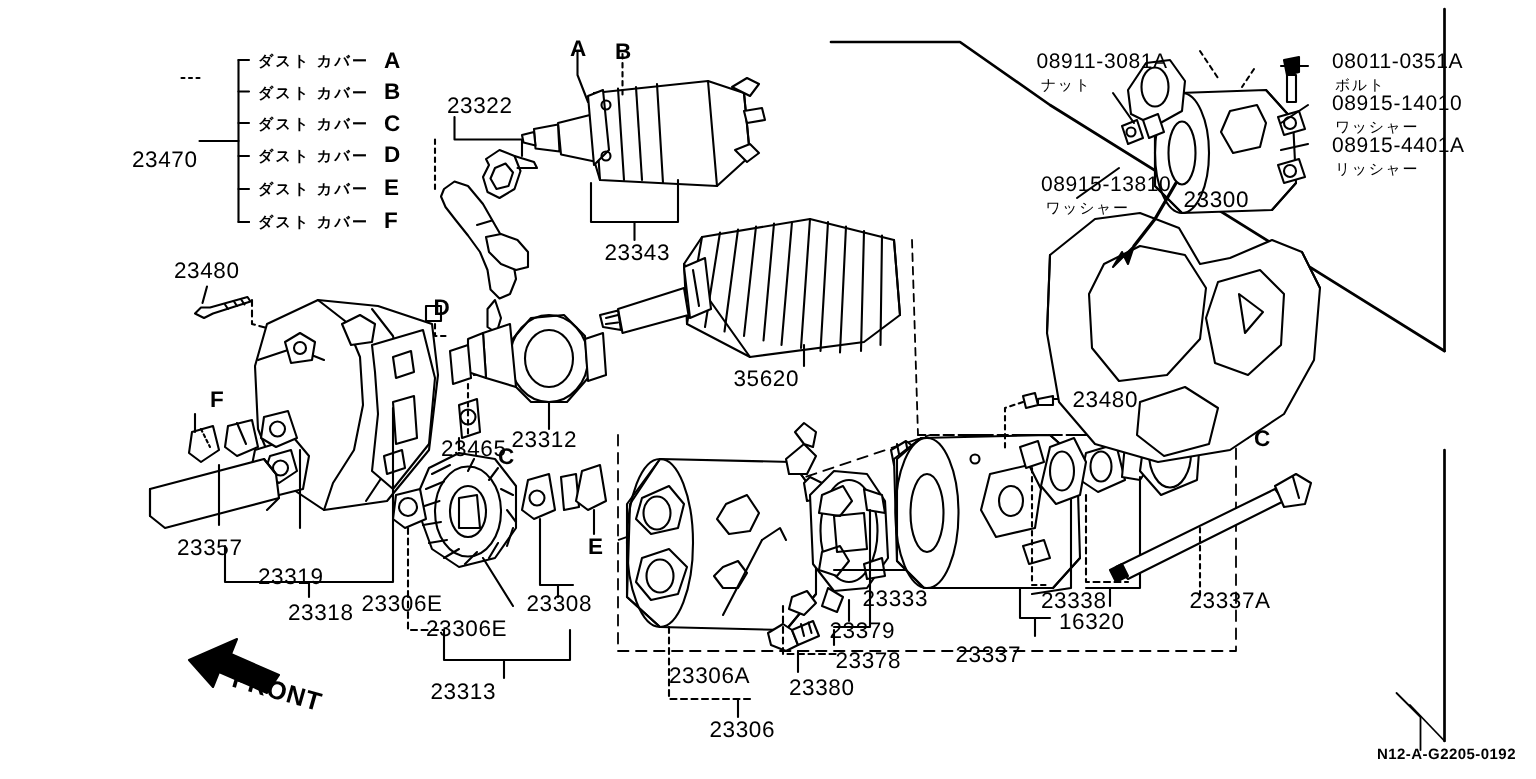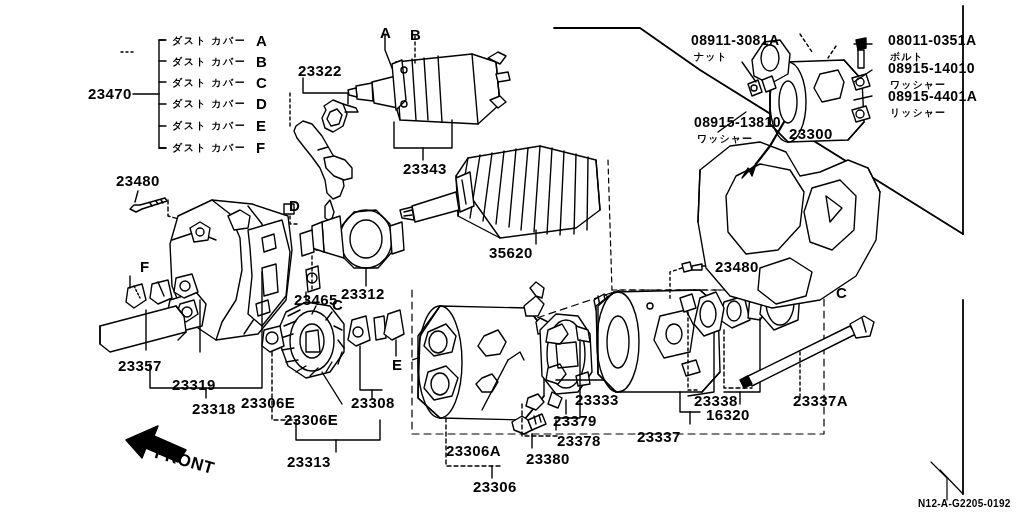--- a/index.html
+++ b/index.html
@@ -1,20 +1,20 @@
 <!DOCTYPE html>
 <html><head>
 <meta charset="utf-8">
 <style>
   html, body { margin:0; padding:0; background:#ffffff; }
   body { width:1024px; height:519px; overflow:hidden;
          font-family:"Liberation Sans", sans-serif; color:#000; }
   #stage { position:relative; width:1024px; height:519px; background:#fff; }
   svg.layer { position:absolute; left:0; top:0; width:1024px; height:519px; }
-  .lbl { position:absolute; white-space:nowrap; font-weight:bold;
+  .lbl { position:absolute; white-space:nowrap; font-weight:normal;
          letter-spacing:0.4px; color:#000; }
   .pn  { font-size:15px; }
   .pn-sm { font-size:14px; }
   .jp  { font-size:10px; font-family:"DejaVu Sans", sans-serif; letter-spacing:1px; }
   .alpha { font-size:15px; font-weight:bold; }
   .legend-row { position:absolute; font-size:10px; font-weight:bold;
                 font-family:Liberation Serif, serif; white-space:nowrap;
                 letter-spacing:1.5px; }
   .legend-suffix { position:absolute; font-size:15px; font-weight:bold; }
   .footer { position:absolute; font-size:10px; font-weight:bold;
@@ -366,21 +366,21 @@
       <path d="M836,46 L828,58" stroke-dasharray="3,3"></path>
 
       <g>
         <path d="M126,440 L158,426 L154,436 L186,450 L178,462 L146,448 L142,458 Z" fill="#000" stroke="#000"></path>
       </g>
 
       <path d="M133,52 L120,52" stroke-dasharray="2,3"></path>
     </g>
   </svg>
 
-  <div class="lbl pn" style="left:88px; top:85px;">23470</div>
+  <div class="lbl pn" style="left:88px; top:98px;">23470</div>
 
   <div class="legend-row" style="left:172px; top:34px;">ダスト カバー</div>
   <div class="legend-suffix" style="left:256px; top:32px;">A</div>
 
   <div class="legend-row" style="left:172px; top:55px;">ダスト カバー</div>
   <div class="legend-suffix" style="left:256px; top:53px;">B</div>
 
   <div class="legend-row" style="left:172px; top:76px;">ダスト カバー</div>
   <div class="legend-suffix" style="left:256px; top:74px;">C</div>
 

